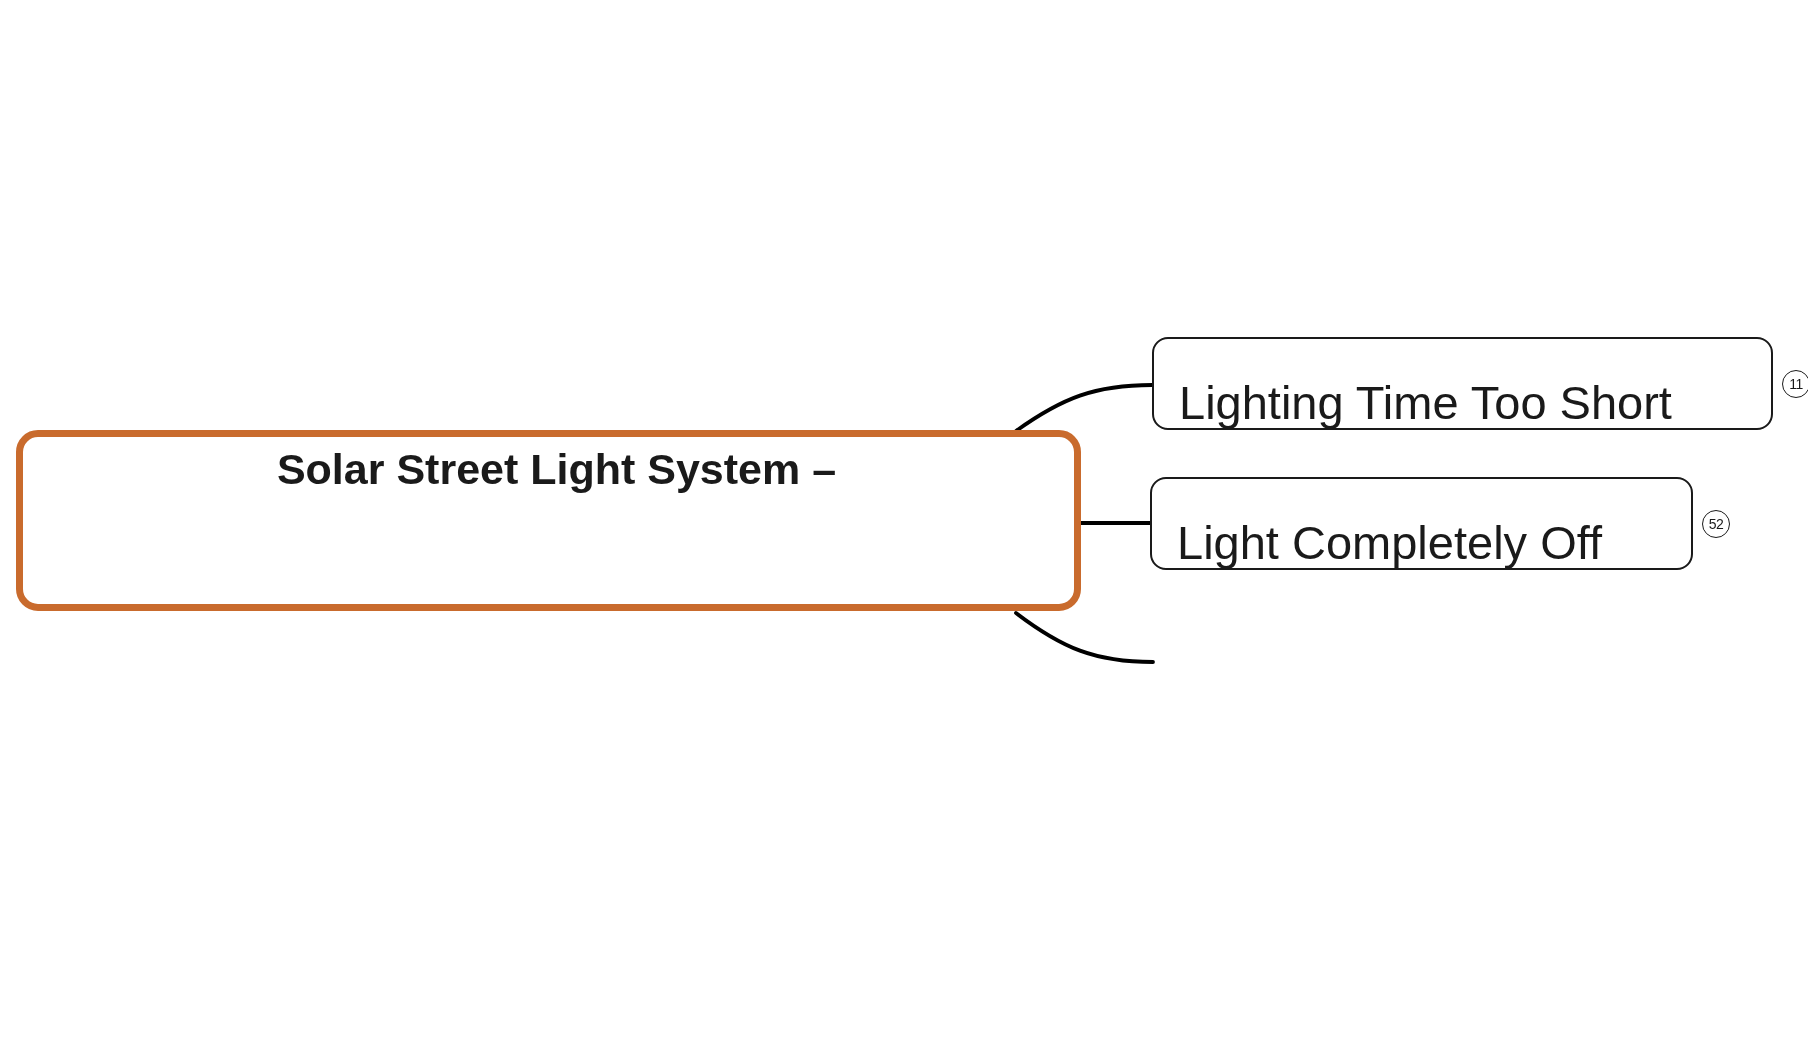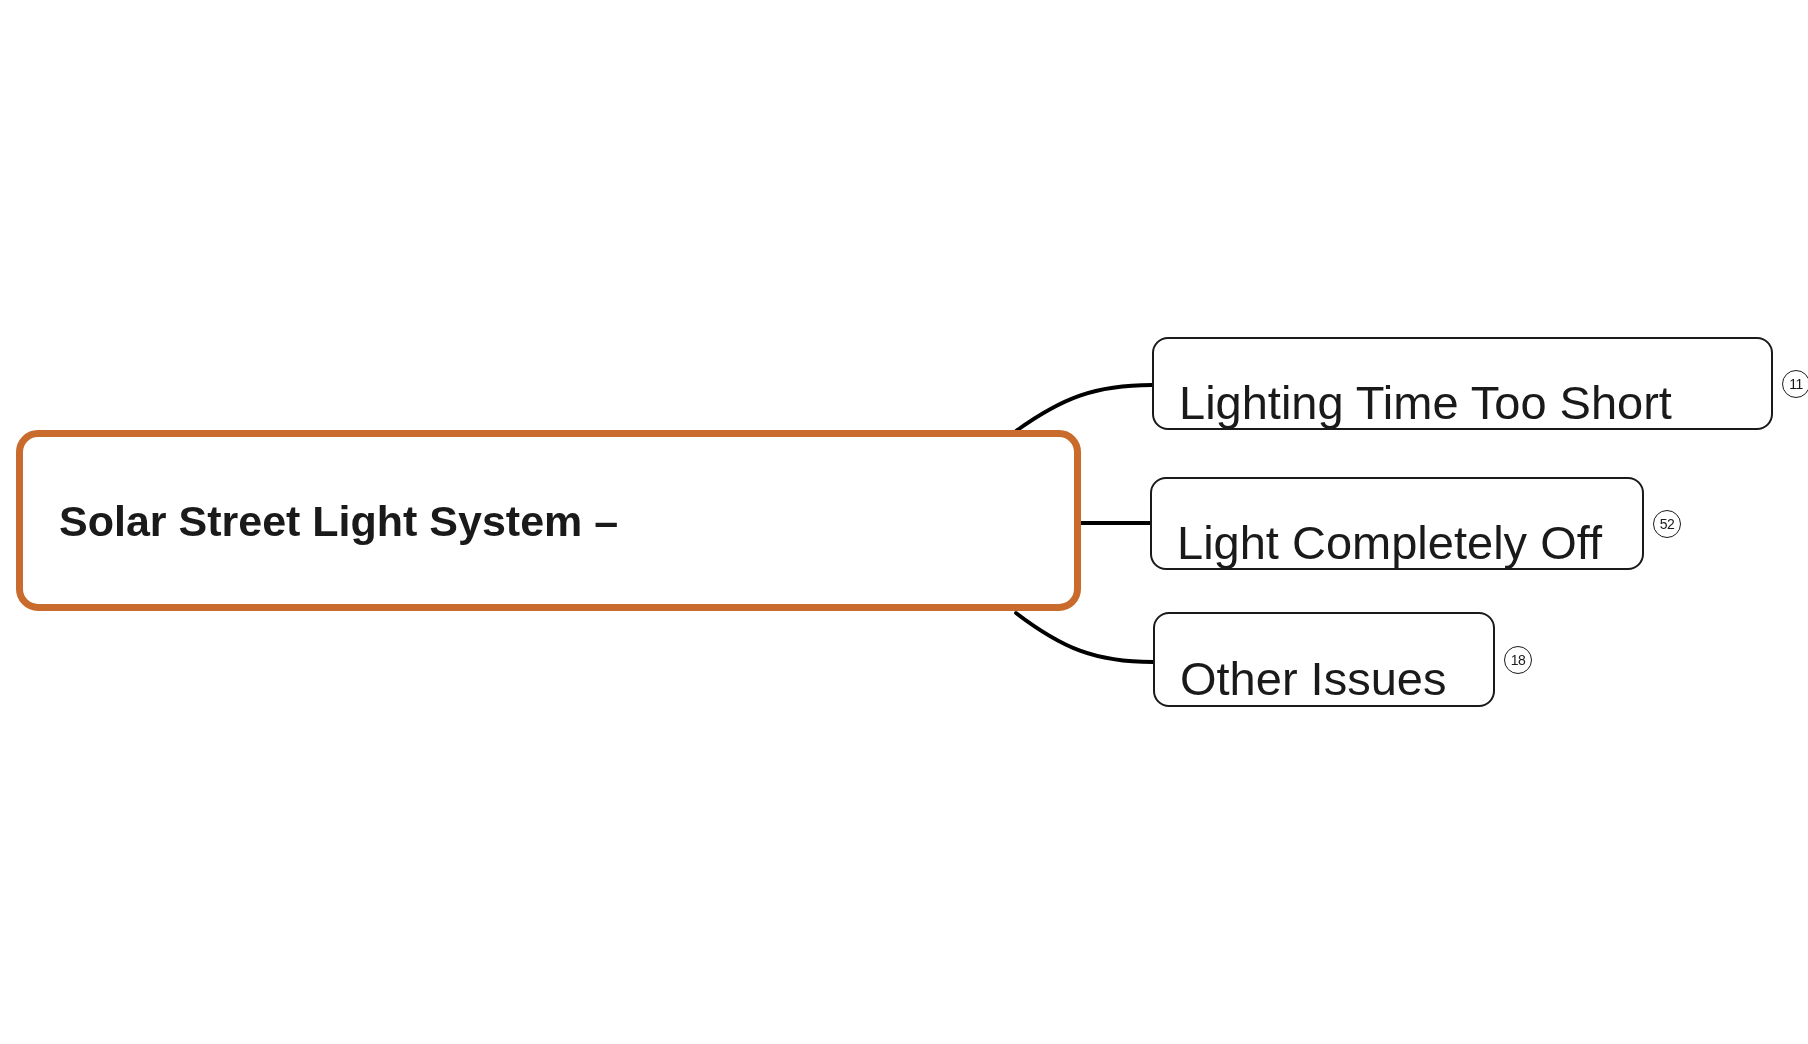--- a/index.html
+++ b/index.html
@@ -34,21 +34,21 @@
     position: absolute;
     left: 16px;
     top: 430px;
     width: 1065px;
     height: 181px;
     box-sizing: border-box;
     background: #ffffff;
     border: 7px solid var(--color-root_border, #C96B2D);
     border-radius: 22px;
     display: flex;
-    flex-direction: column;
+    flex-direction: row;
     justify-content: center;
     padding-left: 36px;
     padding-right: 20px;
     z-index: 1;
   }
   .root-line {
     font-size: 43px;
     font-weight: bold;
     line-height: 64px;
     white-space: nowrap;
@@ -68,21 +68,21 @@
     box-sizing: border-box;
     height: 100%;
     background: #ffffff;
     border: 2.5px solid var(--color-topic_border, #1a1a1a);
     border-radius: 16px;
     display: flex;
     align-items: center;
     padding: 0 25px;
   }
   .row-1 .child-topic { width: 621px; }
-  .row-2 .child-topic { width: 494px; }
+  .row-2 .child-topic { width: 543px; }
   .row-3 .child-topic { width: 342px; }
   .child-label {
     font-size: 47px;
     font-weight: normal;
     white-space: nowrap;
     color: var(--color-text, #1a1a1a);
     margin-top: 38px;
   }
   .count-badge {
     box-sizing: border-box;
@@ -124,20 +124,14 @@
     <div class="count-badge">11</div>
   </div>
 
   <div class="branch-row row-2">
     <div class="child-topic">
       <span class="child-label">Light Completely Off</span>
     </div>
     <div class="count-badge">52</div>
   </div>
 
-  <div class="branch-row row-3">
-    <div class="child-topic">
-      <span class="child-label">Other Issues</span>
-    </div>
-    <div class="count-badge">18</div>
-  </div>
 
 </div>
 
 </body></html>

